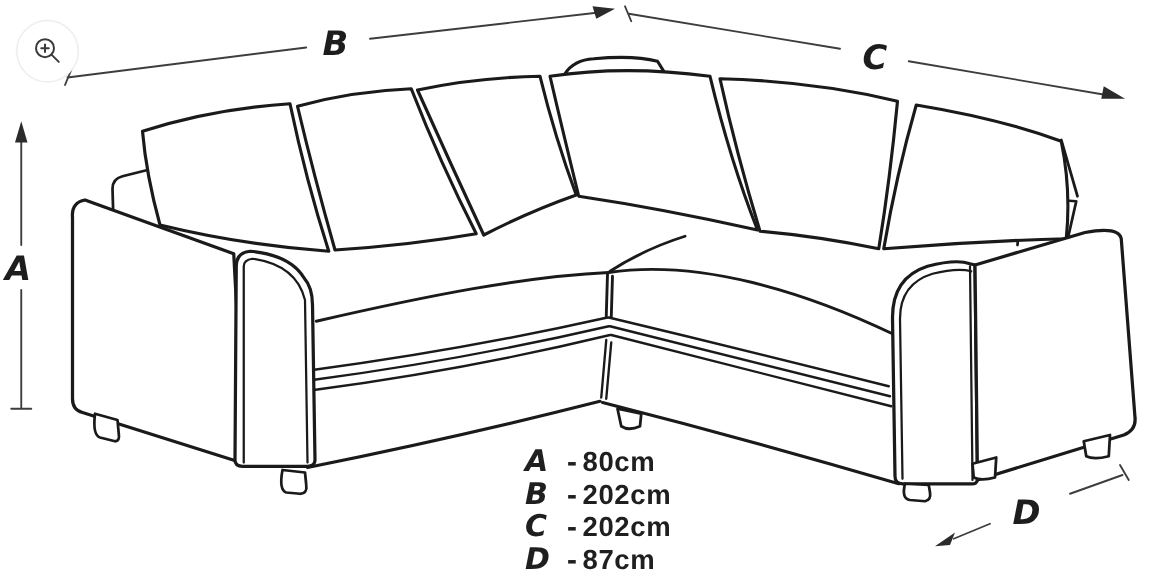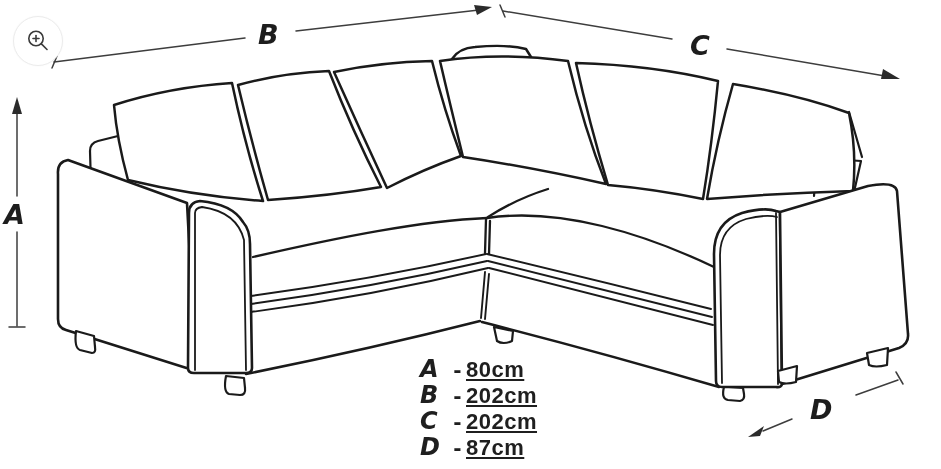--- a/index.html
+++ b/index.html
@@ -26,21 +26,21 @@
   .legend-letter{
     display:inline-block;width:29px;
     font-style:italic;font-weight:bold;font-size:24px;line-height:26px;
   }
   .legend-sep{
     display:inline-block;width:17px;text-align:center;
     font-weight:bold;font-size:20px;line-height:26px;
   }
   .legend-value{
     font-family:"Liberation Sans","DejaVu Sans",sans-serif;
-    font-weight:bold;font-size:22px;line-height:26px;letter-spacing:0.5px;text-decoration:underline;
+    font-weight:bold;font-size:22px;line-height:26px;letter-spacing:0.5px;
   }
 </style>
 </head>
 <body>
 
 <div class="canvas">
 
   <svg class="drawing" width="941" height="469" viewBox="0 0 941 469">
 
     <g stroke="#1a1a1a" fill="none" stroke-linecap="round" stroke-linejoin="round">

